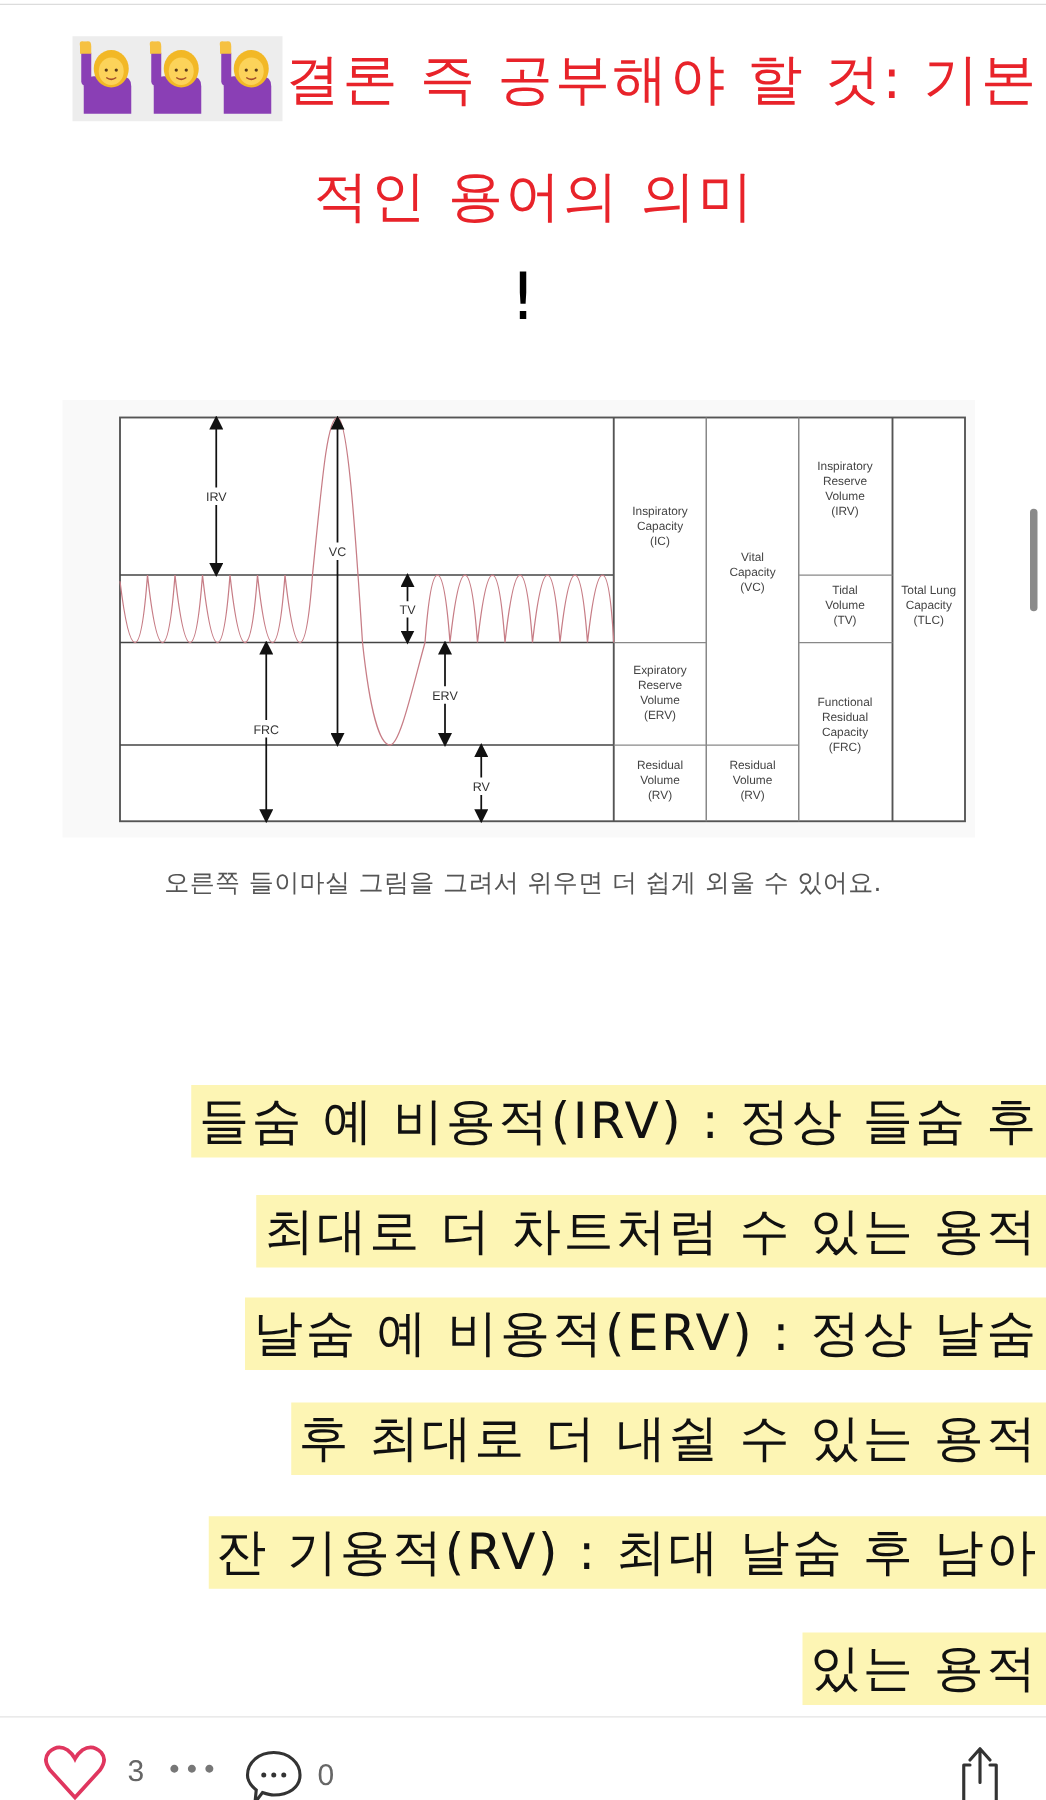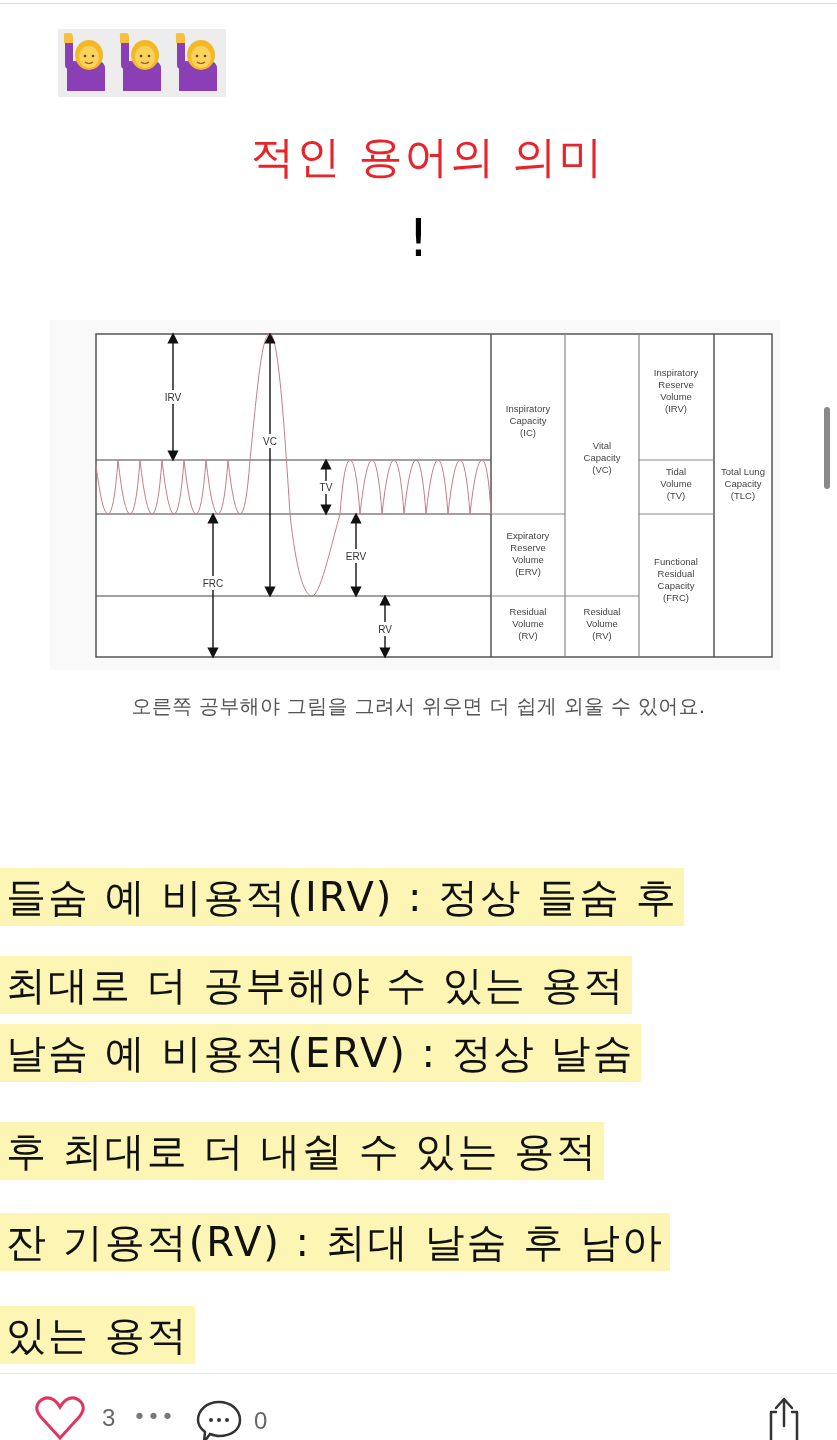--- a/index.html
+++ b/index.html
@@ -21,21 +21,21 @@
   .exclaim { position: absolute; left: 0; top: 180px; width: 837px; text-align: center; font-size: 52px; color: #000; line-height: 60px; }
 
   
   .diagram { position: absolute; left: 50px; top: 320px; width: 730px; height: 350px; background: #f9f9f9; }
   .diagram svg { position: absolute; left: 0; top: 0; }
 
   .caption { position: absolute; left: 0; top: 693px; width: 837px; text-align: center; font-size: 20px; color: #555; letter-spacing: 0.3px; }
 
   
   .defs { position: absolute; left: 0; top: 868px; width: 837px; }
-  .def-line { position: absolute; left: 0; width: 837px; text-align: left; }
+  .def-line { position: absolute; left: 0; width: 837px; text-align: right; }
   .hl { background: #fdf5b4; color: #111; font-size: 40px; line-height: 58px; padding: 0 6px; letter-spacing: 2px; white-space: nowrap; display: inline-block; }
 
   
   .scroll-thumb { position: absolute; left: 824px; top: 407px; width: 6px; height: 82px; background: #8a8a8a; border-radius: 3px; }
 
   
   .bottom-rule { position: absolute; left: 0; top: 1373px; width: 837px; height: 1px; background: #e3e3e3; }
   .action-bar { position: absolute; left: 0; top: 1374px; width: 837px; height: 66px; }
   .act { position: absolute; display: flex; align-items: center; }
   .count { font-size: 24px; color: #666; font-family: "Liberation Sans", sans-serif; }
@@ -79,20 +79,21 @@
           <rect x="4" y="6" width="8" height="30" rx="4" fill="#8a3fb5"></rect>
           <path d="M3 4 Q2 -1 6 0 L8 0 Q12 -1 12 4 L12 10 L3 10 Z" fill="#f6c141"></path>
           <ellipse cx="28" cy="22" rx="14" ry="15" fill="#f2b826"></ellipse>
           <ellipse cx="28" cy="24" rx="10" ry="11" fill="#fcd35a"></ellipse>
           <circle cx="24" cy="23" r="1.3" fill="#5a3a1a"></circle>
           <circle cx="32" cy="23" r="1.3" fill="#5a3a1a"></circle>
           <path d="M24 29 Q28 32 32 29" stroke="#a04b2a" stroke-width="1.2" fill="none"></path>
         </svg>
       </span>
     </div>
+    <span class="red-text">결론 즉 공부해야 할 것: 기본</span>
   </div>
   <div class="heading-line2">
     <span class="red-text">적인 용어의 의미</span>
   </div>
   <div class="exclaim">!</div>
 </div>
 
 <div class="diagram">
   <svg width="730" height="350" viewBox="0 0 730 350" font-family="Liberation Sans, sans-serif" font-size="10" fill="#333">
     <defs>
@@ -187,30 +188,30 @@
       <text x="626" y="269">Capacity</text>
       <text x="626" y="281">(FRC)</text>
 
       <text x="693" y="155">Total Lung</text>
       <text x="693" y="167">Capacity</text>
       <text x="693" y="179">(TLC)</text>
     </g>
   </svg>
 </div>
 
-<div class="caption">오른쪽 공부해야 그림을 그려서 위우면 더 쉽게 외울 수 있어요.</div>
+<div class="caption">오른쪽 들이마실 그림을 그려서 위우면 더 쉽게 외울 수 있어요.</div>
 
 <div class="defs">
   <div class="def-line" style="top:0px">
     <span class="hl">들숨 예 비용적(IRV) : 정상 들숨 후</span>
   </div>
   <div class="def-line" style="top:88px">
-    <span class="hl">최대로 더 공부해야 수 있는 용적</span>
-  </div>
-  <div class="def-line" style="top:156px">
+    <span class="hl">최대로 더 차트처럼 수 있는 용적</span>
+  </div>
+  <div class="def-line" style="top:170px">
     <span class="hl">날숨 예 비용적(ERV) : 정상 날숨</span>
   </div>
   <div class="def-line" style="top:254px">
     <span class="hl">후 최대로 더 내쉴 수 있는 용적</span>
   </div>
   <div class="def-line" style="top:345px">
     <span class="hl">잔 기용적(RV) : 최대 날숨 후 남아</span>
   </div>
   <div class="def-line" style="top:438px">
     <span class="hl">있는 용적</span>

